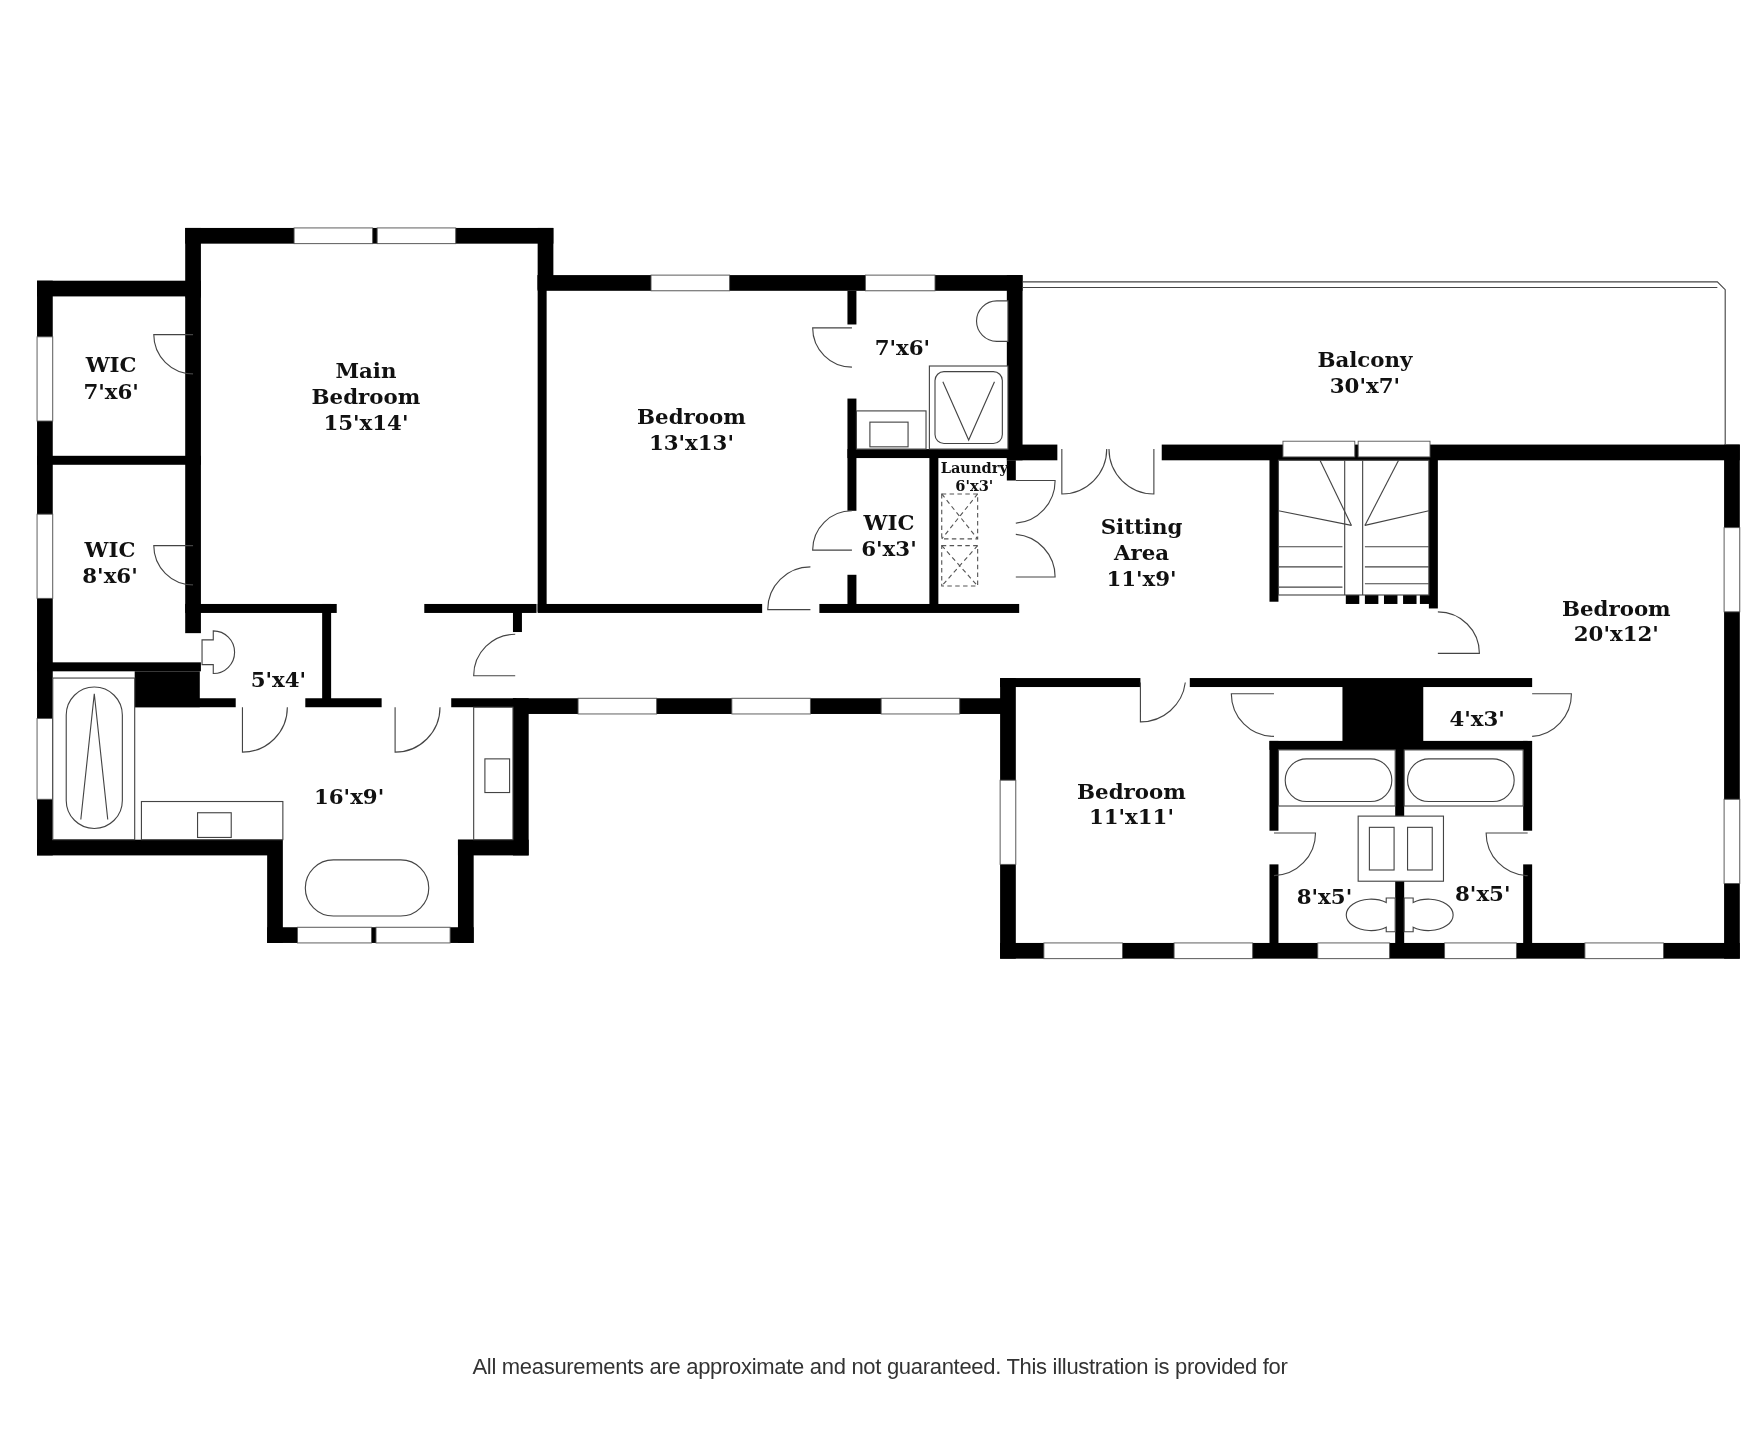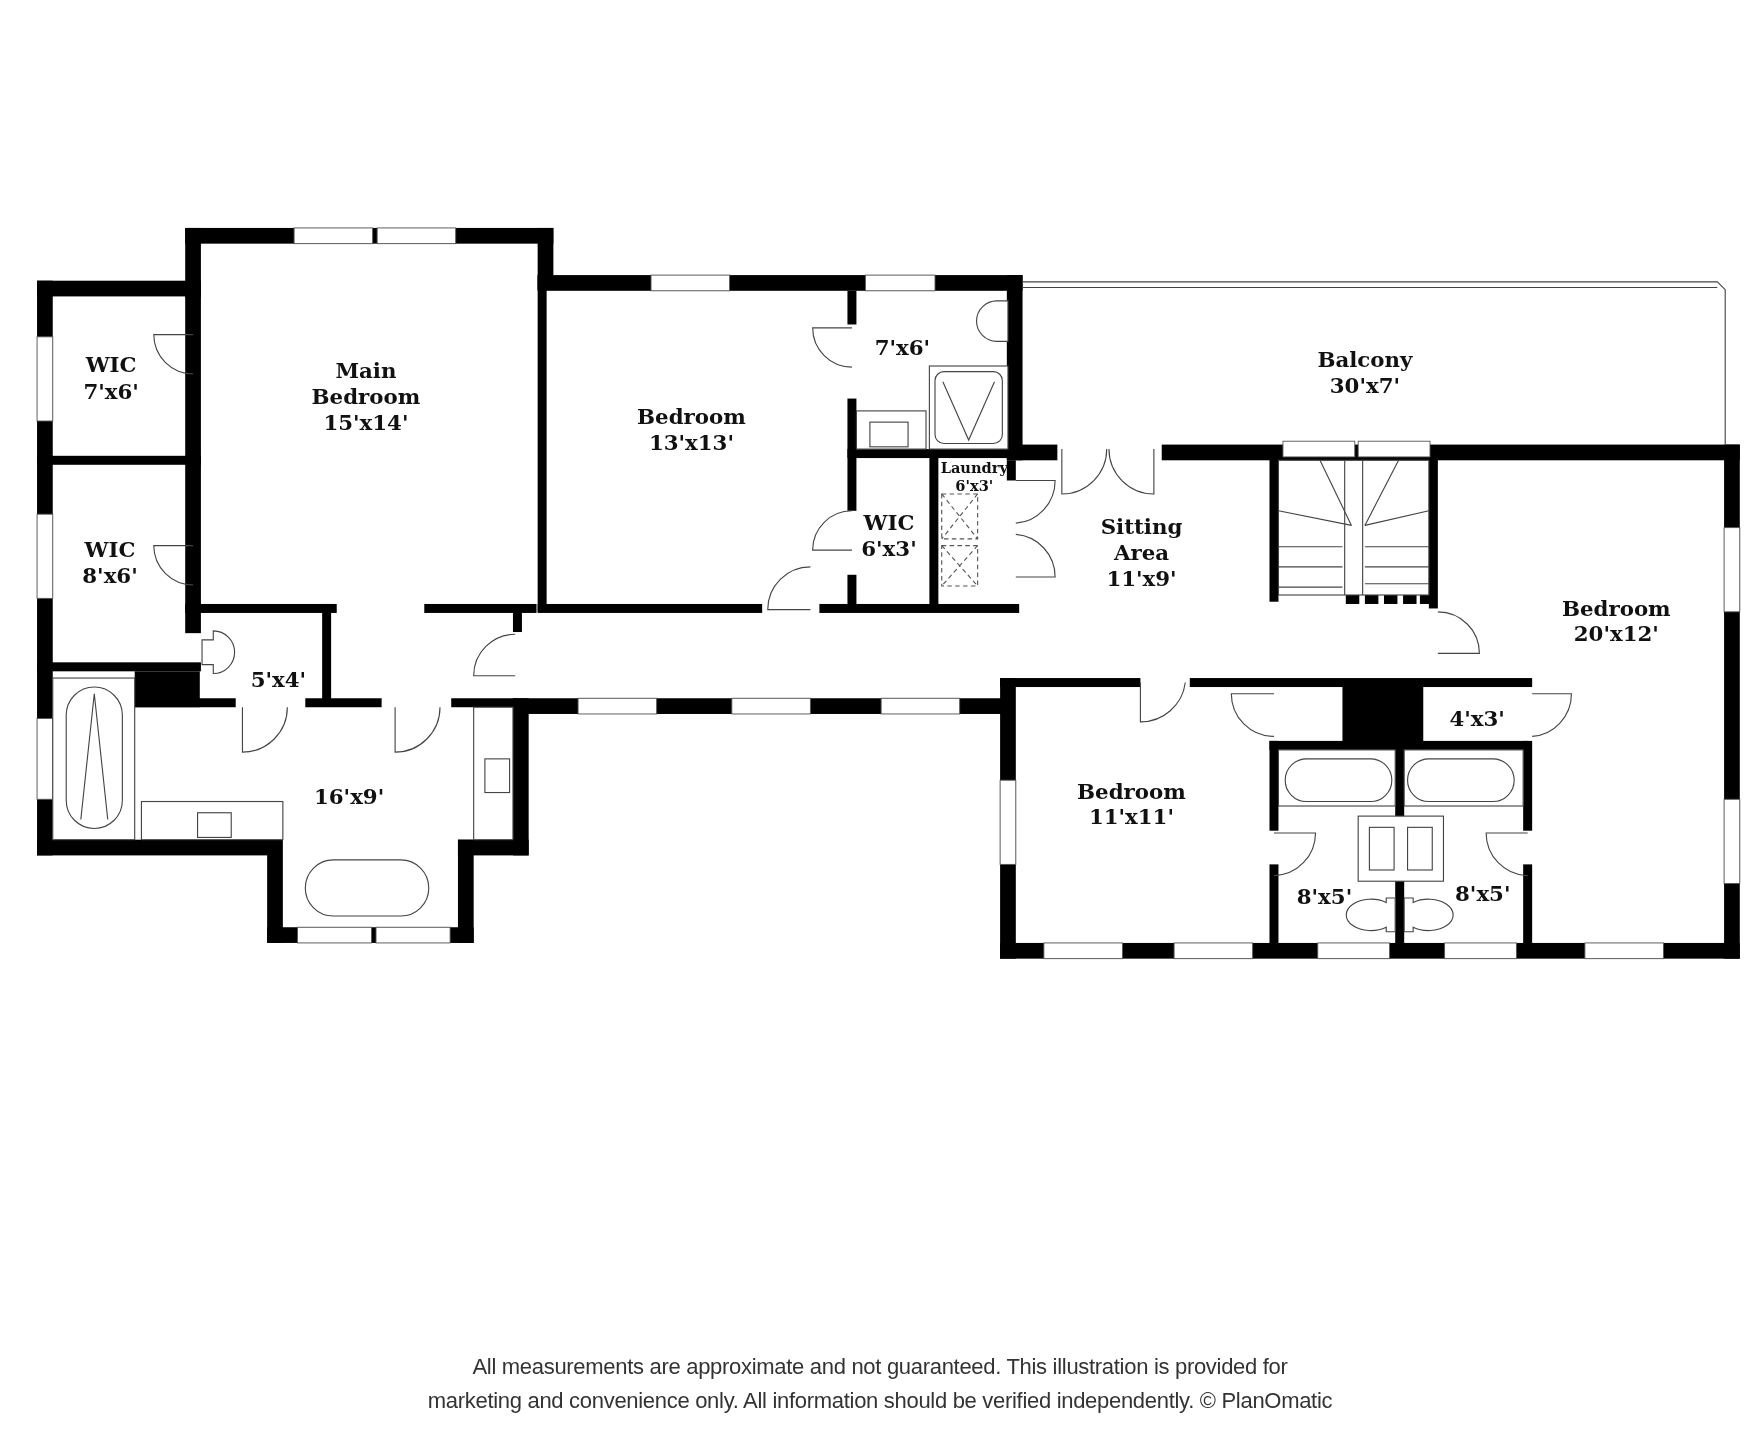--- a/index.html
+++ b/index.html
@@ -233,14 +233,13 @@
     <text class="label lg" x="1008" y="712">Bedroom</text>
     <text class="label lg" x="1008" y="734">11'x11'</text>
 
     <text class="label lg" x="1180" y="805">8'x5'</text>
     <text class="label lg" x="1321" y="803">8'x5'</text>
   </g>
 </svg>
 
 <div id="disclaimer">
   <span>All measurements are approximate and not guaranteed. This illustration is provided for</span>
-  <span>marketing and convenience only. All information should be verified independently. © PlanOmatic</span>
 </div>
 
 </body></html>

